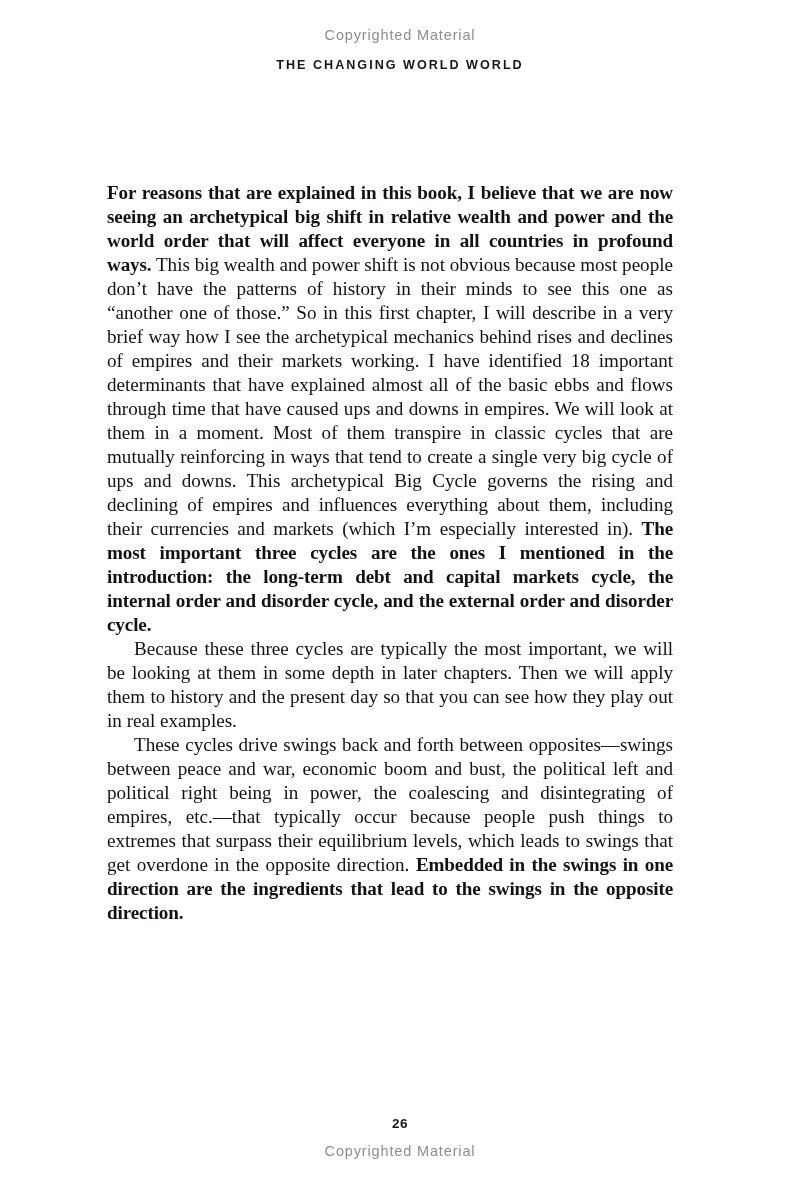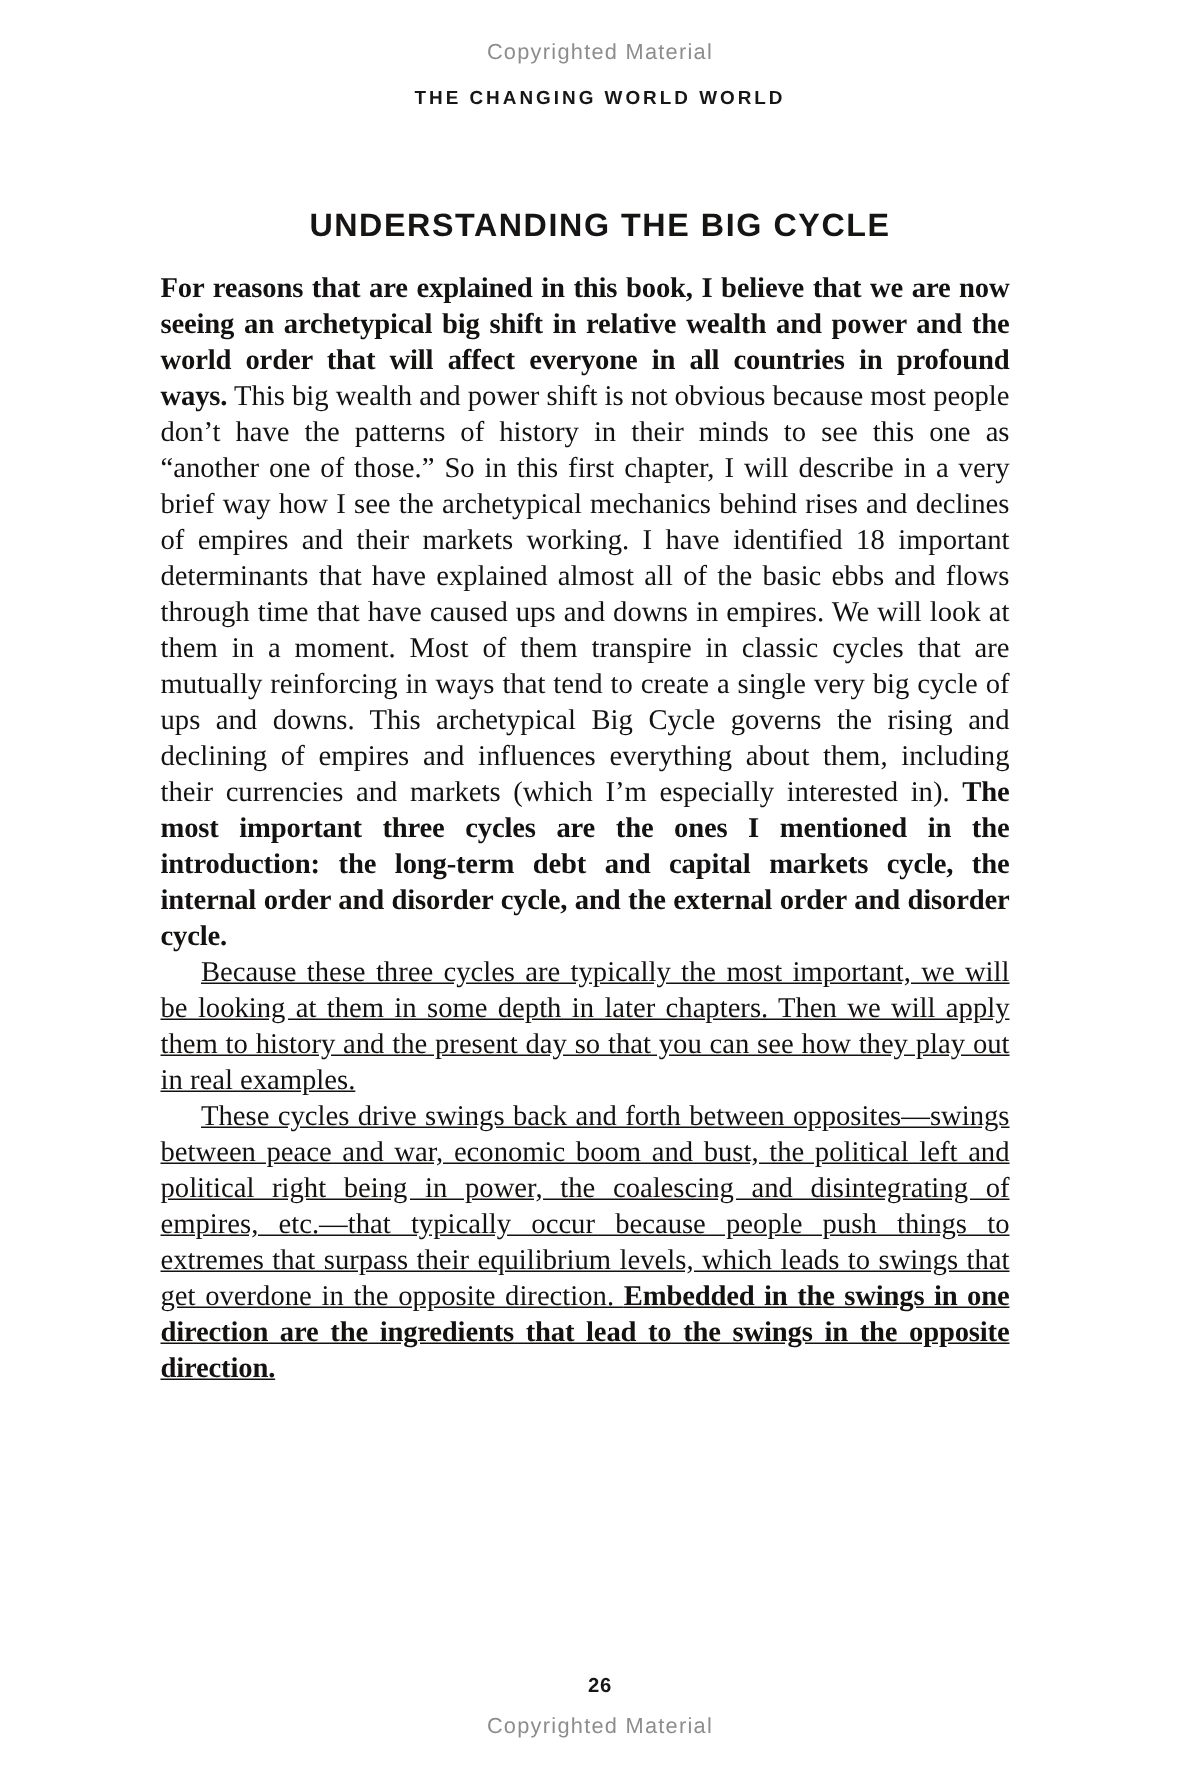--- a/index.html
+++ b/index.html
@@ -76,21 +76,20 @@
     font-size: 19.1px;
     line-height: 24px;
     text-align: justify;
     text-justify: inter-word;
     hyphens: manual;
     -webkit-hyphens: manual;
     color: #141211;
   }
   .para.indented {
     text-indent: 27px;
-    text-decoration: underline;
   }
   .para b,
   .para .bold {
     font-weight: bold;
     letter-spacing: -0.12px;
   }
 
   
   .folio {
     position: absolute;
@@ -107,21 +106,20 @@
 </style>
 </head>
 <body>
 
 <div class="page">
 
   <div class="watermark watermark-top">Copyrighted Material</div>
 
   <div class="running-head">THE CHANGING WORLD WORLD</div>
 
-  <h1 class="chapter-title">UNDERSTANDING THE BIG CYCLE</h1>
 
   <div class="text-column">
 
     <p class="para"><span class="bold">For reasons that are explained in this book, I believe that we are now seeing an archetypical big shift in relative wealth and power and the world order that will affect everyone in all countries in profound ways.</span><span> This big wealth and power shift is not obvious because most people don’t have the patterns of history in their minds to see this one as “another one of those.” So in this first chapter, I will describe in a very brief way how I see the archetypical mechanics behind rises and declines of empires and their markets working. I have identified 18 important determinants that have explained almost all of the basic ebbs and flows through time that have caused ups and downs in empires. We will look at them in a moment. Most of them transpire in classic cycles that are mutually reinforcing in ways that tend to create a single very big cycle of ups and downs. This archetypical Big Cycle governs the rising and declining of empires and influences everything about them, including their currencies and markets (which I’m especially interested in). </span><span class="bold">The most important three cycles are the ones I mentioned in the introduction: the long-term debt and capital markets cycle, the internal order and disorder cycle, and the external order and disorder cycle.</span></p>
 
     <p class="para indented"><span>Because these three cycles are typically the most important, we will be looking at them in some depth in later chapters. Then we will apply them to history and the present day so that you can see how they play out in real examples.</span></p>
 
     <p class="para indented"><span>These cycles drive swings back and forth between opposites—swings between peace and war, economic boom and bust, the political left and political right being in power, the coalescing and disintegrating of empires, etc.—that typically occur because people push things to extremes that surpass their equilibrium levels, which leads to swings that get overdone in the opposite direction. </span><span class="bold">Embedded in the swings in one direction are the ingredients that lead to the swings in the opposite direction.</span></p>
 
 

